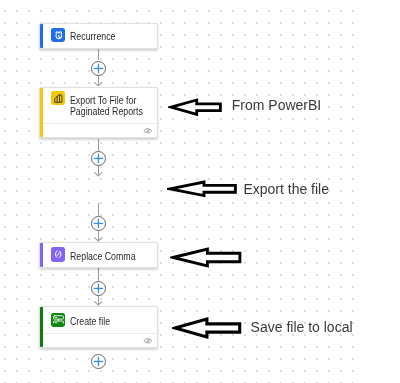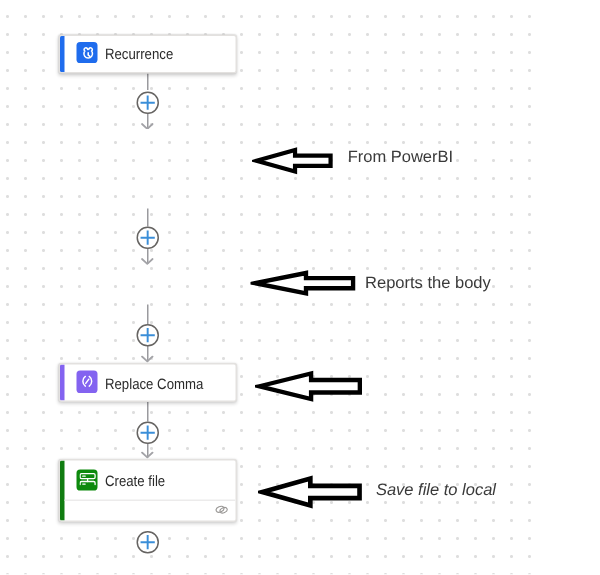--- a/index.html
+++ b/index.html
@@ -35,21 +35,21 @@
   
   .conn{position:absolute;width:1.2px;background:#9a9a9e;}
   .plus{position:absolute;width:14.9px;height:14.9px;border-radius:50%;
         border:1.05px solid #666462;background:#ffffff;box-sizing:border-box;}
   .plus svg{position:absolute;left:-1.05px;top:-1.05px;display:block;}
   .arrowhead{position:absolute;line-height:0;font-size:0;}
   .arrowhead svg{display:block;}
 
   
   .anno-arrow{position:absolute;}
-  .anno-text{position:absolute;font-size:11px;line-height:11.3px;color:#3a3a3a;
+  .anno-text{position:absolute;font-size:14px;line-height:11.3px;color:#3a3a3a;
              white-space:pre-line;}
 </style>
 </head>
 <body>
 
 <div id="canvas">
 <div class="conn" style="left: 97.8px; top: 49px; height: 11.4px;"></div>
     <div class="conn" style="left: 97.8px; top: 75.2px; height: 10.6px;"></div>
     <div class="arrowhead" style="left: 94.2px; top: 81.7px;">
       <svg width="8.4" height="4.8" viewBox="0 0 100 57">
@@ -83,20 +83,41 @@
         <svg width="9.6" height="9.6" viewBox="0 0 16 16">
     <g fill="none" stroke="#ffffff" stroke-width="1.75" stroke-linecap="round" stroke-linejoin="round">
       <path d="M4.3 5.1 A2.0 2.0 0 1 1 7.4 3.2"></path>
       <path d="M11.7 5.1 A2.0 2.0 0 1 0 8.6 3.2"></path>
       <path d="M3.5 6.3 A4.8 4.8 0 1 0 12.5 6.3"></path>
       <path d="M8 7.0 V9.5 L9.9 10.9"></path>
     </g>
   </svg>
       </div>
       <div class="card-title" style="top: 7.5px; left: 30.8px;">Recurrence</div>
+    </div>
+    <div class="card" style="left: 38.5px; top: 87.3px; width: 119.5px; height: 50.5px;">
+      <div class="accent" style="background: rgb(242, 200, 17);"></div>
+      <div class="icon-box" style="background: rgb(242, 200, 17); top: 3px; left: 11.8px;">
+        <svg width="10.6" height="10.6" viewBox="0 0 16 16">
+    <g fill="none" stroke="#3a2f06" stroke-width="1.35" stroke-linejoin="round" stroke-linecap="round">
+      <path d="M2.5 13.5 V8.9 L8.4 3.0 H12.3 A1.2 1.2 0 0 1 13.5 4.2 V13.5 Z"></path>
+      <path d="M6.3 13.5 V5.1"></path>
+      <path d="M9.9 13.5 V3.0"></path>
+    </g>
+  </svg>
+      </div>
+      <div class="card-title" style="top: 6.8px; left: 30.8px;">Export To File for Paginated Reports</div>
+      <div class="card-foot" style="top: 34.3px; height: 15.2px;">
+        <span class="link-ico"><svg width="9.5" height="7.5" viewBox="0 0 19 15">
+    <g fill="none" stroke="#9a9896" stroke-width="1.5">
+      <ellipse cx="7.4" cy="7.0" rx="5.4" ry="3.6" transform="rotate(-24 7.4 7.0)"></ellipse>
+      <ellipse cx="12.1" cy="8.4" rx="5.0" ry="3.3" transform="rotate(-24 12.1 8.4)"></ellipse>
+    </g>
+  </svg></span>
+      </div>
     </div>
     <div class="card" style="left: 38.5px; top: 241.5px; width: 119.5px; height: 26px; padding-left: 28px;">
       <div class="accent" style="background: rgb(131, 99, 240);"></div>
       <div class="icon-box" style="background: rgb(131, 99, 240); top: 4.9px; left: 11.8px;">
         <svg width="10.4" height="10.4" viewBox="0 0 160 160">
     <g fill="none" stroke="#ffffff" stroke-width="15" stroke-linecap="round">
       <path d="M60 30 A62 62 0 0 0 60 130"></path>
       <path d="M100 30 A62 62 0 0 1 100 130"></path>
       <path d="M96 58 L64 102"></path>
     </g>
@@ -167,21 +188,21 @@
     </g>
   </svg>
     </div>
     <div class="anno-arrow" style="left: 167.6px; top: 97.3px; width: 55.4px; height: 20.4px;"><svg width="55.400000000000006" height="20.4" viewBox="0 0 55.400000000000006 20.4">
      <path d="M3 10.200000000000003 L28.700000000000017 3.00 L28.700000000000017 6.80 L52.400000000000006 6.80 L52.400000000000006 13.60 L28.700000000000017 13.60 L28.700000000000017 17.40 Z" fill="#ffffff" stroke="#000000" stroke-width="2.8" stroke-linejoin="miter" stroke-miterlimit="10"></path>
       </svg></div>
     <div class="anno-text" style="left: 231.8px; top: 99.7px;">From PowerBI</div>
     <div class="anno-arrow" style="left: 167px; top: 178.8px; width: 71.4px; height: 19.6px;"><svg width="71.4" height="19.6" viewBox="0 0 71.4 19.6">
      <path d="M3 9.800000000000011 L37 3.00 L37 6.40 L68.4 6.40 L68.4 13.20 L37 13.20 L37 16.60 Z" fill="#ffffff" stroke="#000000" stroke-width="2.9" stroke-linejoin="miter" stroke-miterlimit="10"></path>
       </svg></div>
-    <div class="anno-text" style="left: 243.4px; top: 183.5px;">Reports the body</div>
+    <div class="anno-text" style="left: 243.4px; top: 183.5px;">Export the file</div>
     <div class="anno-arrow" style="left: 169.5px; top: 246.3px; width: 72.9px; height: 23px;"><svg width="72.9" height="23" viewBox="0 0 72.9 23">
      <path d="M3 11.5 L37.400000000000006 3.00 L37.400000000000006 7.30 L69.9 7.30 L69.9 15.70 L37.400000000000006 15.70 L37.400000000000006 20.00 Z" fill="#ffffff" stroke="#000000" stroke-width="2.9" stroke-linejoin="miter" stroke-miterlimit="10"></path>
       </svg></div>
     <div class="anno-arrow" style="left: 172px; top: 315.5px; width: 70.7px; height: 24px;"><svg width="70.69999999999999" height="24" viewBox="0 0 70.69999999999999 24">
      <path d="M3 12 L34.900000000000006 3.00 L34.900000000000006 7.90 L67.69999999999999 7.90 L67.69999999999999 16.10 L34.900000000000006 16.10 L34.900000000000006 21.00 Z" fill="#ffffff" stroke="#000000" stroke-width="3.1" stroke-linejoin="miter" stroke-miterlimit="10"></path>
       </svg></div>
-    <div class="anno-text" style="left: 250.6px; top: 322.2px; font-style: italic;">Save file to local</div>
+    <div class="anno-text" style="left: 250.6px; top: 322.2px;">Save file to local</div>
   </div>
 
 </body></html>

